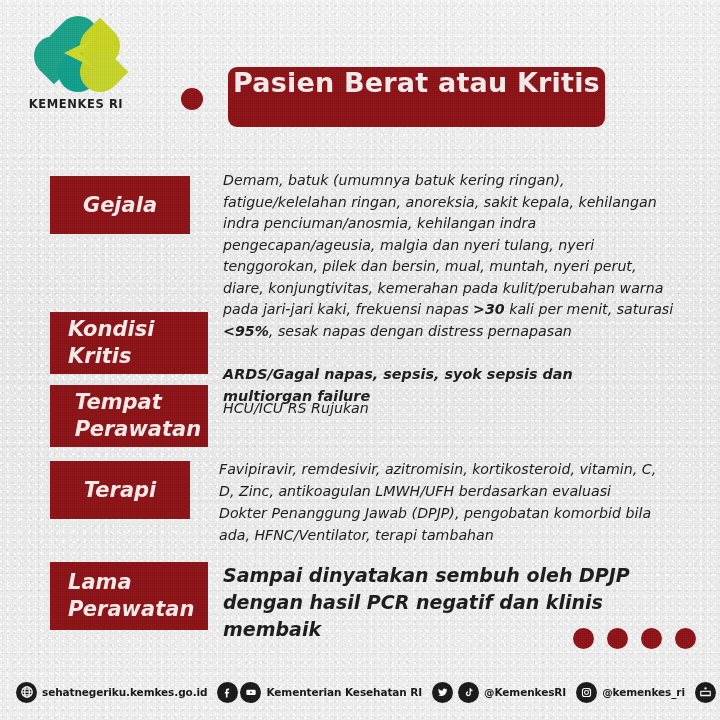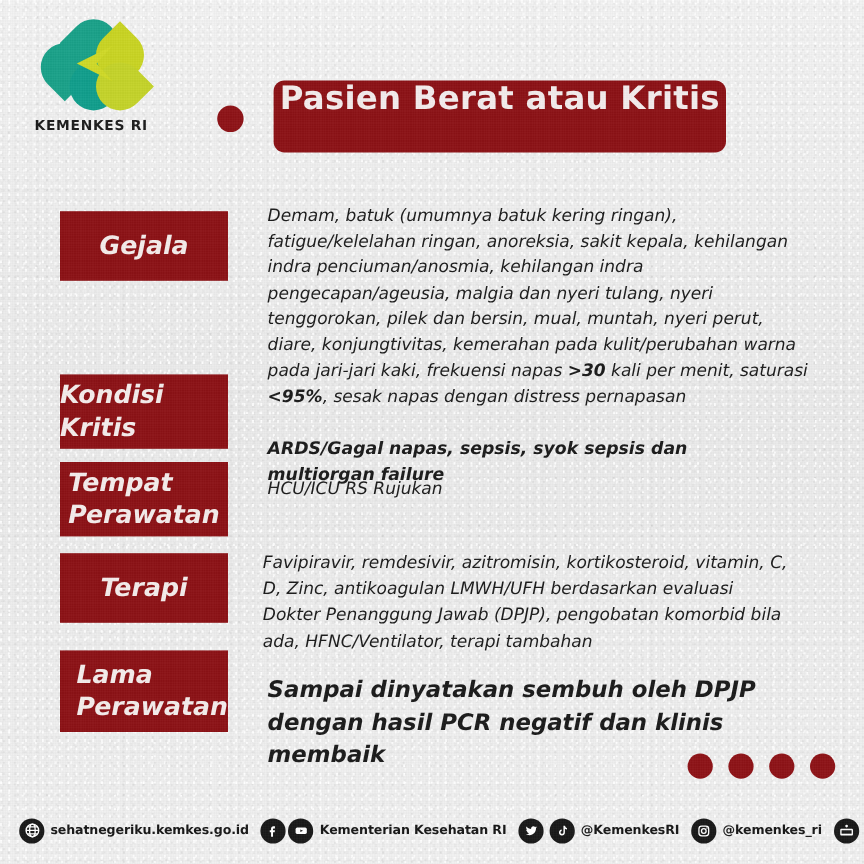--- a/index.html
+++ b/index.html
@@ -122,21 +122,21 @@
   }
   .label-box .ltext {
     color: #f4eceb;
     font-style: italic;
     font-weight: bold;
     font-size: 21px;
     line-height: 1.28;
     font-family: "DejaVu Sans", sans-serif;
   }
   .label-box.centered .ltext { text-align: center; }
-  .label-box.lefted  { }
+  .label-box.lefted  { padding-left: 18px; }
 
   .content {
     position: absolute;
     color: #1b1b1b;
     font-style: italic;
     font-family: "DejaVu Sans", sans-serif;
   }
   .content b { font-weight: bold; font-style: italic; }
 
   .c-gejala   { left: 223px; top: 170px; width: 452px; font-size: 14.2px; line-height: 1.52; }
@@ -238,21 +238,21 @@
     <span class="ltext" style="white-space:pre-line;">Tempat
 Perawatan</span>
   </div>
   <div class="content c-tempat">HCU/ICU RS Rujukan</div>
 
   <div class="label-box centered" style="left:50px; top:461px; width:140px; height:58px;">
     <span class="ltext">Terapi</span>
   </div>
   <div class="content c-terapi">Favipiravir, remdesivir, azitromisin,  kortikosteroid, vitamin, C, D, Zinc, antikoagulan LMWH/UFH berdasarkan evaluasi Dokter Penanggung Jawab (DPJP), pengobatan komorbid bila ada, HFNC/Ventilator, terapi tambahan</div>
 
-  <div class="label-box lefted" style="left:50px; top:542px; width:140px; height:68px;align-items:flex-end;">
+  <div class="label-box lefted" style="left:50px; top:562px; width:140px; height:68px;">
     <span class="ltext" style="white-space:pre-line;">Lama
 Perawatan</span>
   </div>
   <div class="content c-lama">Sampai dinyatakan sembuh oleh DPJP dengan hasil PCR negatif dan klinis membaik</div>
 
   <div id="dot-cluster">
     <div class="cdot"></div>
     <div class="cdot"></div>
     <div class="cdot"></div>
     <div class="cdot"></div>

